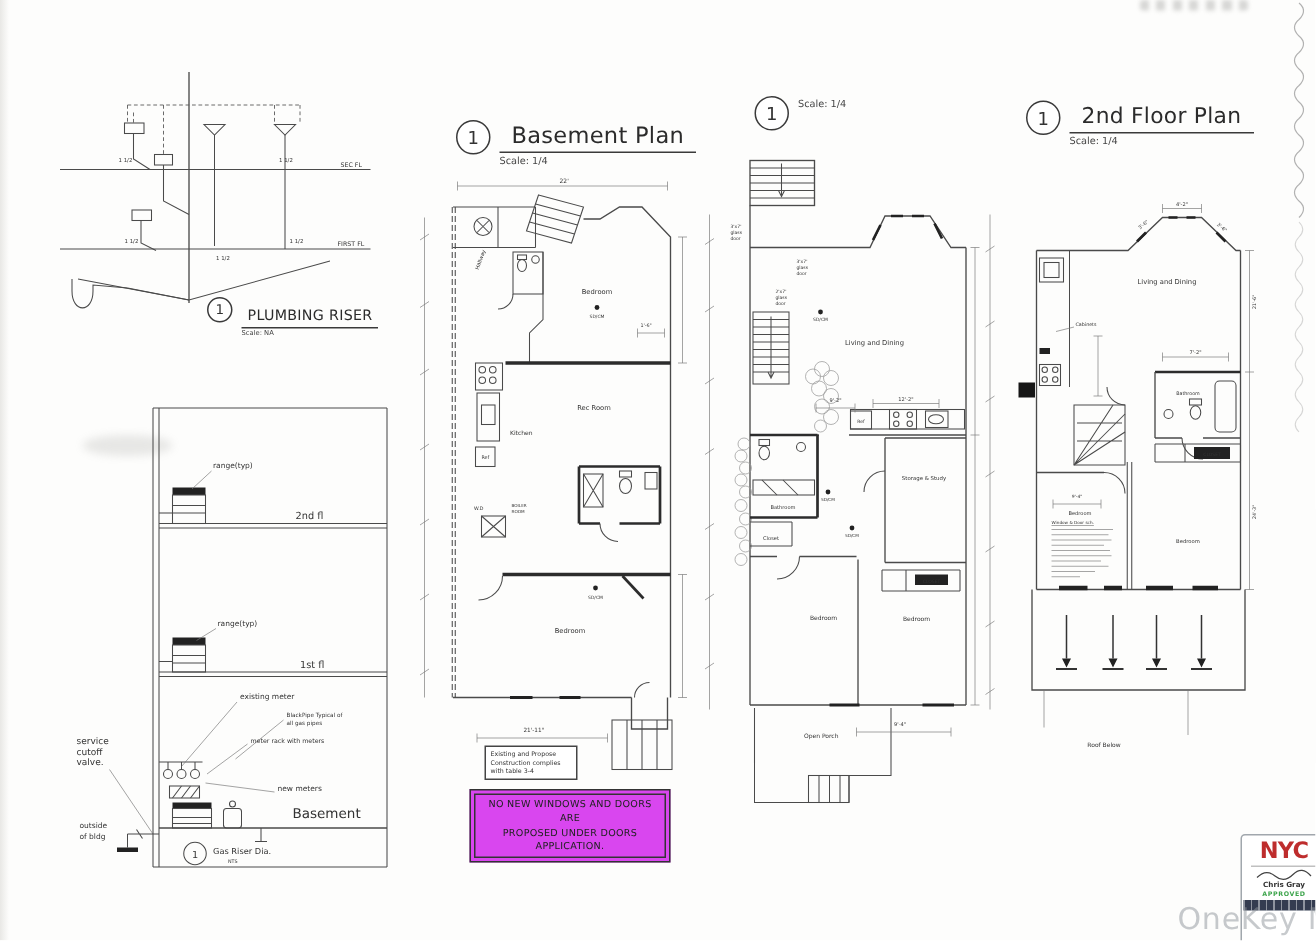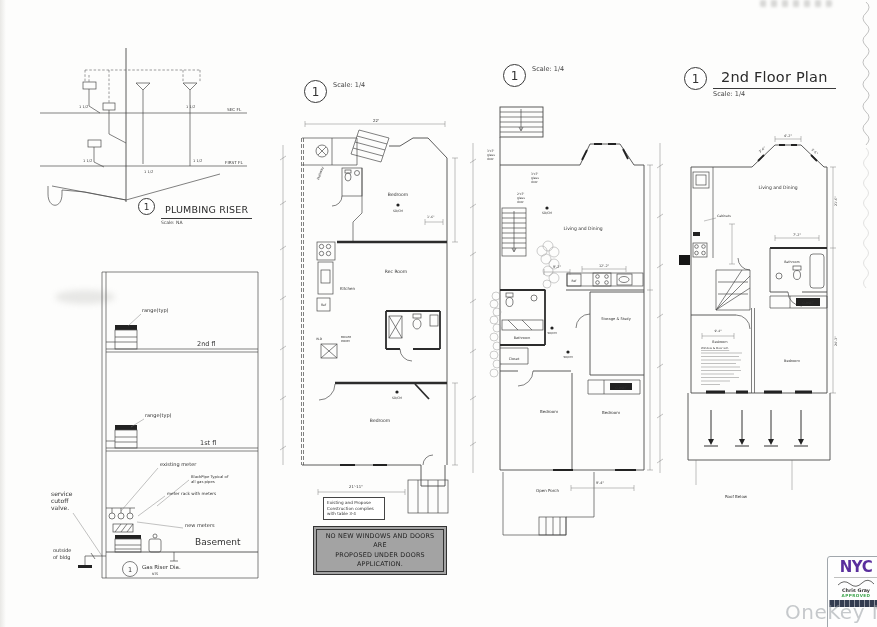--- a/index.html
+++ b/index.html
@@ -20,26 +20,26 @@
   .plan-title{display:flex;align-items:flex-start;gap:6px}
   .t-circle{border:1.3px solid #3a3a3a;border-radius:50%;display:flex;align-items:center;
             justify-content:center;color:#333;background:#fff}
   .t-big{width:23px;height:23px;font-size:12px}
   .t-small{width:17px;height:17px;font-size:9px}
   .pt-block{border-bottom:1.4px solid #3a3a3a;padding:0 8px 2px 8px;text-align:center}
   .pt-text{font-size:15px;letter-spacing:.2px;color:#2b2b2b;white-space:nowrap}
   .pt-scale{font-size:6.5px;color:#444;text-align:left;padding-top:1px}
   .note-small{border:.8px solid #444;background:#fff;font-size:4.2px;line-height:1.35;
               padding:2px 3px;color:#333}
-  .note-big{border:1px solid #333;background:#a3a3a3;padding:2px}
+  .note-big{border:1px solid #333;background:#d946ef;padding:2px}
   .note-big-inner{border:.8px solid #333;font-size:6.4px;line-height:1.45;text-align:center;
                   padding:2px 4px;letter-spacing:.2px;color:#222}
   .stamp{width:58px;background:#fff;border:1px solid #9aa0a6;border-radius:3px;opacity:.92;
          padding:2px 3px;display:flex;flex-direction:column;align-items:center}
-  .stamp-org{font-size:15px;font-weight:bold;color:#4c1d95;letter-spacing:-.5px;line-height:1.1}
+  .stamp-org{font-size:15px;font-weight:bold;color:#b91c1c;letter-spacing:-.5px;line-height:1.1}
   .stamp-rule{width:90%;border-top:.7px solid #bbb;margin:1px 0}
   .stamp-name{font-size:4.8px;font-weight:bold;color:#222}
   .stamp-status{font-size:4.2px;font-weight:bold;color:#2e9e3e;letter-spacing:.4px}
   .stamp-bar{width:108%;height:7px;background:#232c42;margin-top:2px;
              background-image:repeating-linear-gradient(90deg,rgba(255,255,255,.45) 0 1px,transparent 1px 5px)}
   .watermark{font-size:20px;color:#8f959b;opacity:.5;letter-spacing:.5px;z-index:12;white-space:nowrap}
   .smudge-top{width:72px;height:7px;opacity:.5;filter:blur(1.5px);border-radius:2px;
     background:repeating-linear-gradient(90deg,#b0b0ae 0 6px,transparent 6px 11px)}
   .edge-left{width:6px;height:627px;left:0;top:0;opacity:.55;
     background:linear-gradient(90deg,#d8d7d3,rgba(255,255,255,0))}
@@ -185,20 +185,21 @@
       <circle cx="85" cy="307" r="7.5" class="w"></circle>
       <text x="85" y="310" font-size="6.5" text-anchor="middle">1</text>
       <text x="97" y="307" font-size="5.5">Gas Riser Dia.</text>
       <text x="107" y="313" font-size="3.2">NTS</text>
     </g>
   </svg>
 
   <div class="abs plan-title" style="left:304px;top:80px">
     <div class="t-circle t-big">1</div>
     <div>
+      <div class="pt-block"><span class="pt-text">Basement Plan</span></div>
       <div class="pt-scale">Scale: 1/4</div>
     </div>
   </div>
   <svg class="abs" style="left:285px;top:116px" width="190" height="404">
     <g>
       <path d="M20 8 H160 M20 5 V11 M160 5 V11" class="dim"></path>
       <text x="88" y="6" font-size="4">22'</text>
     </g>
     <g>
       <path d="M16.5 22 V349" class="w" stroke-dasharray="4 2"></path>

